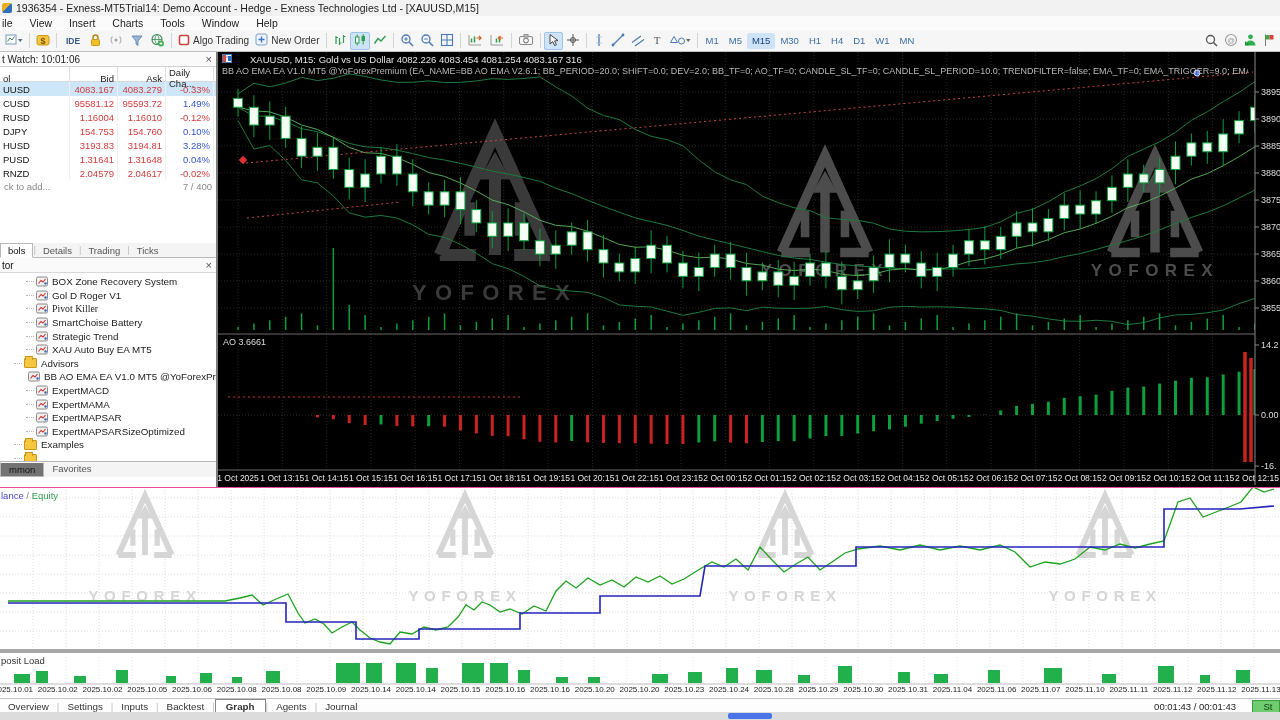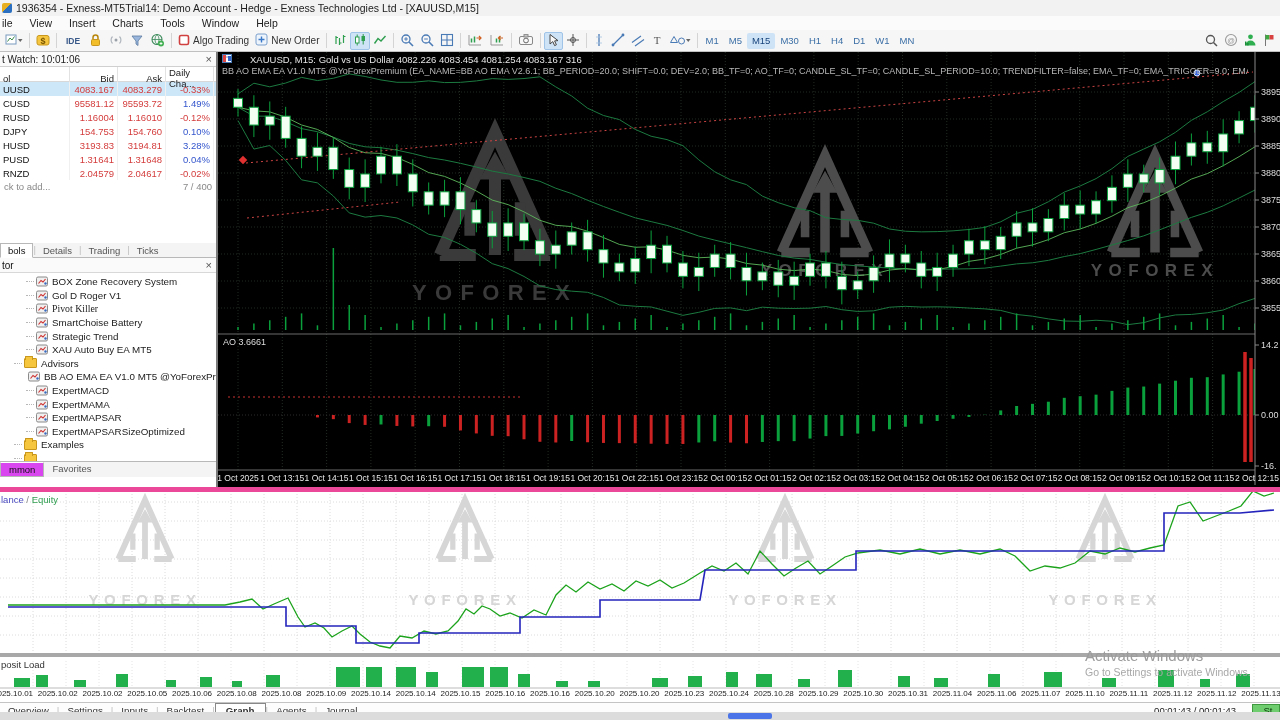--- a/index.html
+++ b/index.html
@@ -38,32 +38,32 @@
   .ptab-sep { color:#c0c0c0; padding-bottom:1px; }
   .nav-header { height:15px; display:flex; align-items:center; justify-content:space-between; padding:0 4px 0 2px; border-bottom:1px solid #d8d8d8; font-size:10px; background:#fafafa; }
   .nav-tree { height:188px; overflow:hidden; padding-top:2px; position:relative; }
   .tree-row { height:13.6px; display:flex; align-items:center; font-size:9.8px; color:#222; white-space:nowrap; }
   .tree-stub { width:8px; border-top:1px dotted #b8b8b8; margin-right:2px; }
   .ea-ico { width:12px; height:11px; margin-right:4px; flex:none; }
   .folder-ico { width:13px; height:10px; background:#f6c63e; border:1px solid #c8971c; border-radius:1px; position:relative; margin-right:4px; flex:none; }
   .folder-ico:before { content:""; position:absolute; left:0; top:-3px; width:6px; height:3px; background:#f6c63e; border:1px solid #c8971c; border-bottom:none; border-radius:1px 1px 0 0; }
   .nav-tabs { height:16px; display:flex; align-items:flex-start; font-size:9.5px; color:#555; border-top:1px solid #b8b8b8; background:#f4f4f4; }
   .ntab { padding:1px 8px; }
-  .ntab.active { background:#d946ef; border:1px solid #b8b8b8; border-top:1px solid #fff; color:#111; }
+  .ntab.active { background:#737373; border:1px solid #b8b8b8; border-top:1px solid #fff; color:#111; }
 
   
   .chart-area { position:absolute; left:218px; top:52px; width:1062px; height:435px; background:#000; }
   .chart-area svg { position:absolute; left:0; top:0; }
   .ohlc-line { position:absolute; left:4px; top:2px; width:1020px; color:#e6e6e6; font-size:9.5px; white-space:nowrap; overflow:hidden; display:flex; align-items:center; gap:4px; z-index:2; pointer-events:none; }
   .ea-line { position:absolute; left:4px; top:14px; width:1026px; color:#b8b8b8; font-size:9px; white-space:nowrap; overflow:hidden; z-index:2; pointer-events:none; }
   .ao-label { position:absolute; left:5px; top:285px; color:#dcdcdc; font-size:9px; z-index:2; }
   .mini-ico { width:10px; height:9px; display:inline-block; flex:none; }
 
   
-  .tester { position:absolute; left:0; top:487px; width:1280px; height:225px; background:#fff; border-top:5px solid #ec4899; }
+  .tester { position:absolute; left:0; top:487px; width:1280px; height:225px; background:#fff; border-top:1px solid #ec4899; }
   .be-label { position:absolute; left:1px; top:2px; font-size:9.5px; z-index:2; }
   .be-label .bal { color:#4a4ac0; } .be-label .sep { color:#888; } .be-label .eq { color:#2e9e4f; }
   .thick-div { position:absolute; left:0; top:161px; width:1280px; height:4px; background:#a8a8a8; }
   .dl-label { position:absolute; left:1px; top:167px; font-size:9.5px; color:#333; z-index:2; }
   .dates-row { position:absolute; left:-9px; top:197px; width:1292px; display:flex; justify-content:space-between; font-size:8px; color:#222; padding:0 2px; }
   .bt-tabs { position:absolute; left:0; top:210px; width:1280px; height:15px; display:flex; align-items:center; font-size:9.8px; color:#333; border-top:1px solid #c4c4c4; background:#fdfdfd; }
   .bt-tab { padding:0 8px; } .bt-sep { color:#c0c0c0; }
   .bt-tab.active { font-weight:bold; border:1px solid #888; background:#fff; padding:0 10px; height:14px; display:flex; align-items:center; }
   .bt-right { margin-left:auto; display:flex; align-items:center; gap:16px; }
   .bt-time { font-size:9.5px; color:#222; }
@@ -1100,21 +1100,17 @@
       <span class="bt-tab active">Graph</span>
       <span class="bt-sep">|</span>
       <span class="bt-tab">Agents</span>
       <span class="bt-sep">|</span>
       <span class="bt-tab">Journal</span>
       <div class="bt-right">
         <span class="bt-time">00:01:43 / 00:01:43</span>
         <button class="start-btn">St</button>
       </div>
     </div>
-  <div class="activate">
-    <div class="l1">Activate Windows</div>
-    <div class="l2">Go to Settings to activate Windows.</div>
-  </div>
 </div>
 
 <div class="status-strip">
   <div class="status-blue"></div>
 </div>
 
 </body></html>

